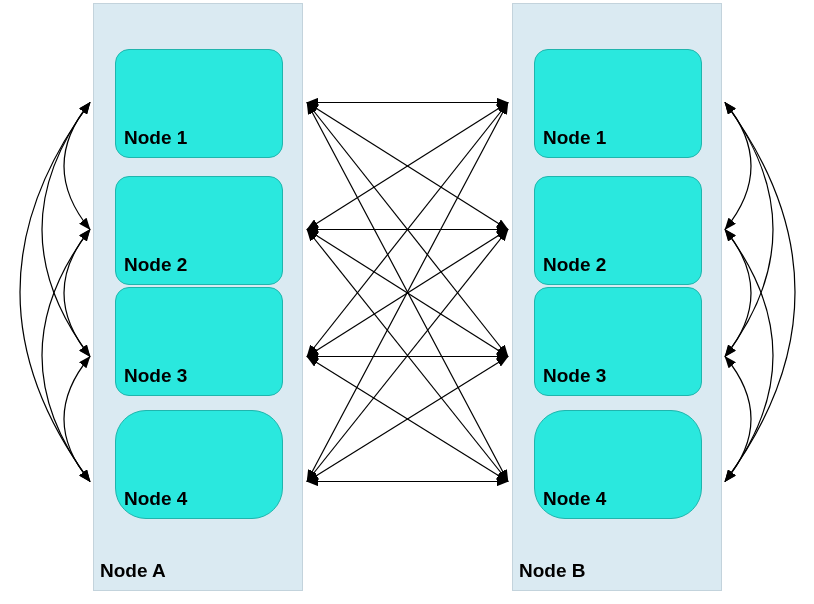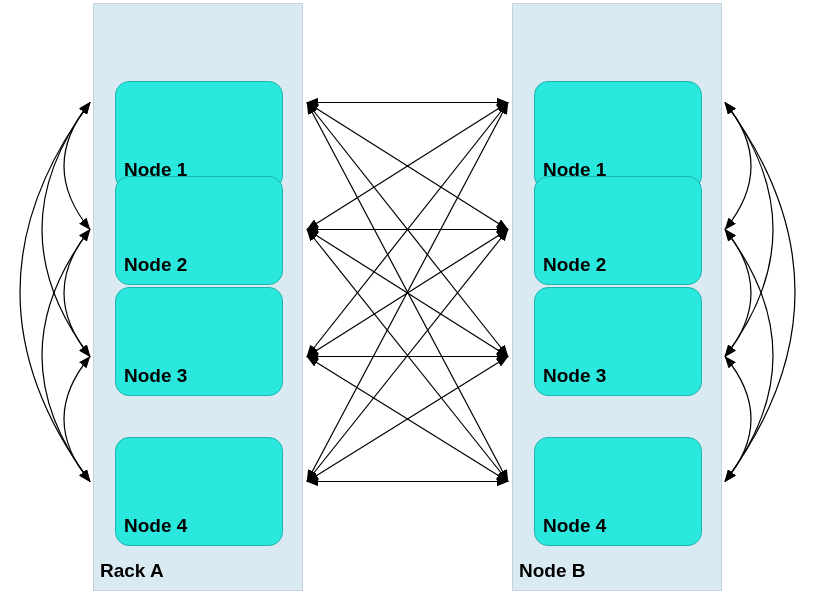--- a/index.html
+++ b/index.html
@@ -23,21 +23,21 @@
   .node-label{
     position:absolute;left:8px;bottom:8px;
     font-size:19px;font-weight:bold;color:var(--label-color,#000);
     white-space:nowrap;
   }
   .rack-label{
     position:absolute;left:6px;bottom:8px;
     font-size:19px;font-weight:bold;color:var(--label-color,#000);
     white-space:nowrap;
   }
-  .n1{top:45px;margin-top:32px;} .n2{top:172px;text-decoration:underline;} .n3{top:283px;} .n4{top:433px;}
+  .n1{top:45px;} .n2{top:172px;text-decoration:underline;} .n3{top:283px;} .n4{top:406px;border-radius:31px;}
   path.arrow{fill:none;stroke:var(--arrow-color,#000);stroke-width:1.2;}
 </style>
 </head>
 <body>
 
 <div class="stage">
 
   <svg class="arrow-layer" xmlns="http://www.w3.org/2000/svg" viewBox="0 0 814 604">
     <defs>
       <marker id="ah-end" markerWidth="10" markerHeight="8" refX="9.5" refY="4" orient="auto">
@@ -89,21 +89,21 @@
     </div>
     <div class="node n2">
       <span class="node-label">Node 2</span>
     </div>
     <div class="node n3">
       <span class="node-label">Node 3</span>
     </div>
     <div class="node n4">
       <span class="node-label">Node 4</span>
     </div>
-    <div class="rack-label">Rack A</div>
+    <div class="rack-label">Node A</div>
   </div>
 
   <div class="rack rack-b">
     <div class="node n1">
       <span class="node-label">Node 1</span>
     </div>
     <div class="node n2">
       <span class="node-label">Node 2</span>
     </div>
     <div class="node n3">

